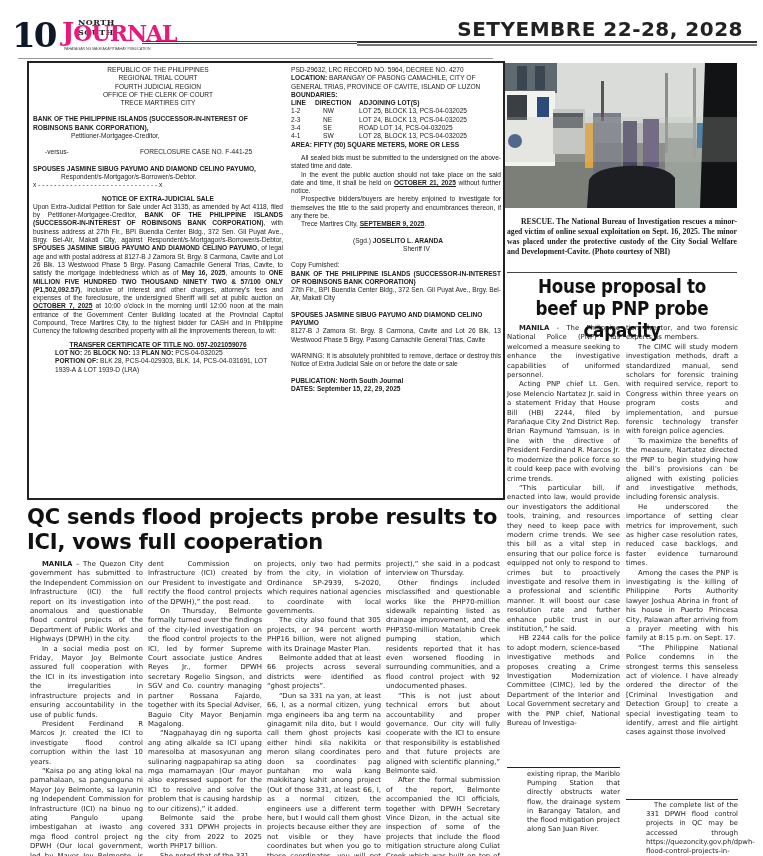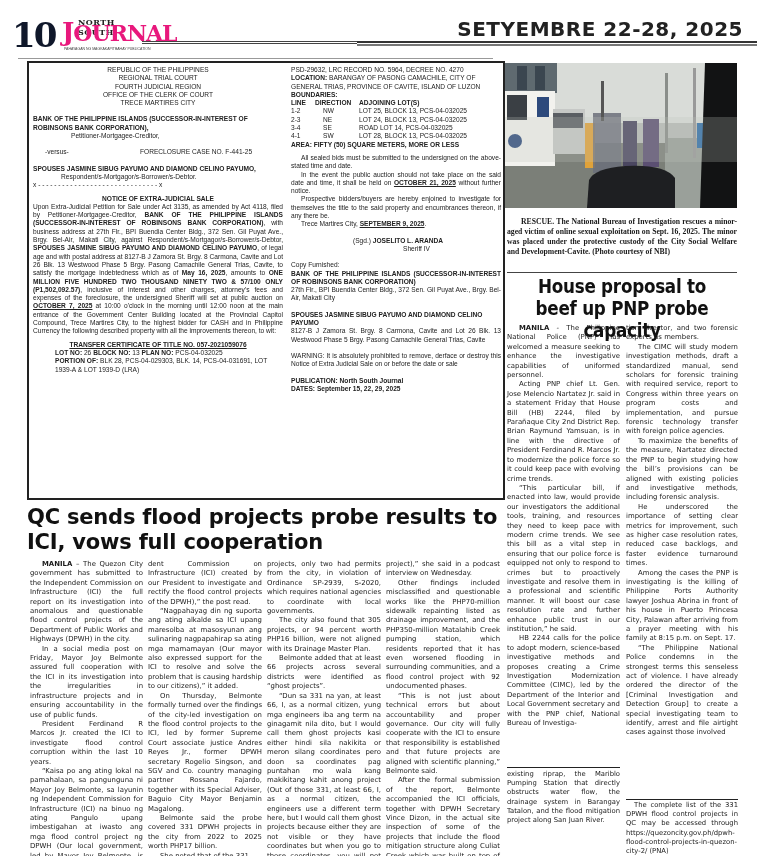--- a/index.html
+++ b/index.html
@@ -53,36 +53,36 @@
   .qc1 { left: 30px; top: 560px; width: 113px; }
   .qc2 { left: 148px; top: 560px; width: 114px; }
   .qc3 { left: 267px; top: 560px; width: 114px; }
   .qc4 { left: 386px; top: 560px; width: 114px; }
   .pnp1 { left: 507px; top: 324px; width: 113px; }
   .pnp2 { left: 626px; top: 324px; width: 112px; }
   .rule-pnp { position: absolute; left: 626px; top: 799px; width: 112px; height: 1px; background: #222; }
   .rule-pnp1 { position: absolute; left: 507px; top: 767px; width: 113px; height: 1px; background: #222; }
   .qc-cont1 { left: 507px; top: 770px; width: 113px; font-size: 6.8px; line-height: 9.2px; }
   .qc-cont2 { left: 626px; top: 801px; width: 112px; font-size: 6.8px; line-height: 9.2px; }
-  .qc-cont1 p, .qc-cont2 p { text-indent: 0; }
+  .qc-cont1 p, .qc-cont2 p { text-indent: 0; margin-left: 20px; }
   .qc-cont2 p { text-indent: 8px; }
 </style>
 </head>
 <body>
 
 <div class="masthead">
   <div class="page-num">10</div>
   <div class="logo">
     <span class="north">NORTH SOUTH</span>
     <span class="journal"><span class="big">J</span><span>OURNAL</span></span>
     <span class="tag">PAHAYAGAN NG MAGKAKAPITBAHAY PUBLICATION</span>
   </div>
   <div class="rule-top"></div>
   <div class="rule-top2"></div>
-  <div class="date">SETYEMBRE 22-28, 2025</div>
+  <div class="date">SETYEMBRE 22-28, 2028</div>
   <div class="rule-thin"></div>
 </div>
 
 <div class="legal">
   <div class="col c1">
     <div class="center">
       <div>REPUBLIC OF THE PHILIPPINES</div>
       <div>REGIONAL TRIAL COURT</div>
       <div>FOURTH JUDICIAL REGION</div>
       <div>OFFICE OF THE CLERK OF COURT</div>
@@ -217,33 +217,33 @@
 
 <div class="hl-qc">QC sends flood projects probe results to ICI, vows full cooperation</div>
 <div class="acol qc1">
   <p class="first" style="text-indent:12px"><span class="dateline">MANILA</span><span> – The Quezon City government has submitted to the Independent Commission on Infrastructure (ICI) the full report on its investigation into anomalous and questionable flood control projects of the Department of Public Works and Highways (DPWH) in the city.</span></p>
   <p>In a social media post on Friday, Mayor Joy Belmonte assured full cooperation with the ICI in its investigation into the irregularities in infrastructure projects and in ensuring accountability in the use of public funds.</p>
   <p>President Ferdinand R Marcos Jr. created the ICI to investigate flood control corruption within the last 10 years.</p>
   <p>“Kaisa po ang ating lokal na pamahalaan, sa pangunguna ni Mayor Joy Belmonte, sa layunin ng Independent Commission for Infrastructure (ICI) na binuo ng ating Pangulo upang imbestigahan at iwasto ang mga flood control project ng DPWH (Our local government, led by Mayor Joy Belmonte, is united in the cause of the Indepen-</p>
 </div>
 <div class="acol qc2">
   <p class="first">dent Commission on Infrastructure (ICI) created by our President to investigate and rectify the flood control projects of the DPWH),” the post read.</p>
+  <p>On Thursday, Belmonte formally turned over the findings of the city-led investigation on the flood control projects to the ICI, led by former Supreme Court associate justice Andres Reyes Jr., former DPWH secretary Rogelio Singson, and SGV and Co. country managing partner Rossana Fajardo, together with its Special Adviser, Baguio City Mayor Benjamin Magalong.</p>
   <p>“Nagpahayag din ng suporta ang ating alkalde sa ICI upang maresolba at masosyunan ang sulinaring nagpapahirap sa ating mga mamamayan (Our mayor also expressed support for the ICI to resolve and solve the problem that is causing hardship to our citizens),” it added.</p>
-  <p>On Thursday, Belmonte formally turned over the findings of the city-led investigation on the flood control projects to the ICI, led by former Supreme Court associate justice Andres Reyes Jr., former DPWH secretary Rogelio Singson, and SGV and Co. country managing partner Rossana Fajardo, together with its Special Adviser, Baguio City Mayor Benjamin Magalong.</p>
   <p>Belmonte said the probe covered 331 DPWH projects in the city from 2022 to 2025 worth PHP17 billion.</p>
   <p>She noted that of the 331</p>
 </div>
 <div class="acol qc3">
   <p class="first">projects, only two had permits from the city, in violation of Ordinance SP-2939, S-2020, which requires national agencies to coordinate with local governments.</p>
   <p>The city also found that 305 projects, or 94 percent worth PHP16 billion, were not aligned with its Drainage Master Plan.</p>
   <p>Belmonte added that at least 66 projects across several districts were identified as “ghost projects”.</p>
   <p>“Dun sa 331 na yan, at least 66, I, as a normal citizen, yung mga engineers iba ang term na ginagamit nila dito, but I would call them ghost projects kasi either hindi sila nakikita or meron silang coordinates pero doon sa coordinates pag puntahan mo wala kang makikitang kahit anong project (Out of those 331, at least 66, I, as a normal citizen, the engineers use a different term here, but I would call them ghost projects because either they are not visible or they have coordinates but when you go to those coordinates, you will not see any</p>
 </div>
 <div class="acol qc4">
-  <p class="first">project),” she said in a podcast interview on Wednesday.</p>
+  <p class="first">project),” she said in a podcast interview on Thursday.</p>
   <p>Other findings included misclassified and questionable works like the PHP70-million sidewalk repainting listed as drainage improvement, and the PHP350-million Matalahib Creek pumping station, which residents reported that it has even worsened flooding in surrounding communities, and a flood control project with 92 undocumented phases.</p>
   <p>“This is not just about technical errors but about accountability and proper governance. Our city will fully cooperate with the ICI to ensure that responsibility is established and that future projects are aligned with scientific planning,” Belmonte said.</p>
   <p>After the formal submission of the report, Belmonte accompanied the ICI officials, together with DPWH Secretary Vince Dizon, in the actual site inspection of some of the projects that include the flood mitigation structure along Culiat Creek which was built on top of an</p>
 </div>
 <div class="acol qc-cont1">
   <p>existing riprap, the Mariblo Pumping Station that directly obstructs water flow, the drainage system in Barangay Tatalon, and the flood mitigation project along San Juan River.</p>
 </div>
 <div class="acol qc-cont2">
   <p>The complete list of the 331 DPWH flood control projects in QC may be accessed through https://quezoncity.gov.ph/dpwh-flood-control-projects-in-quezon-city-2/ (PNA)</p>
 </div>

